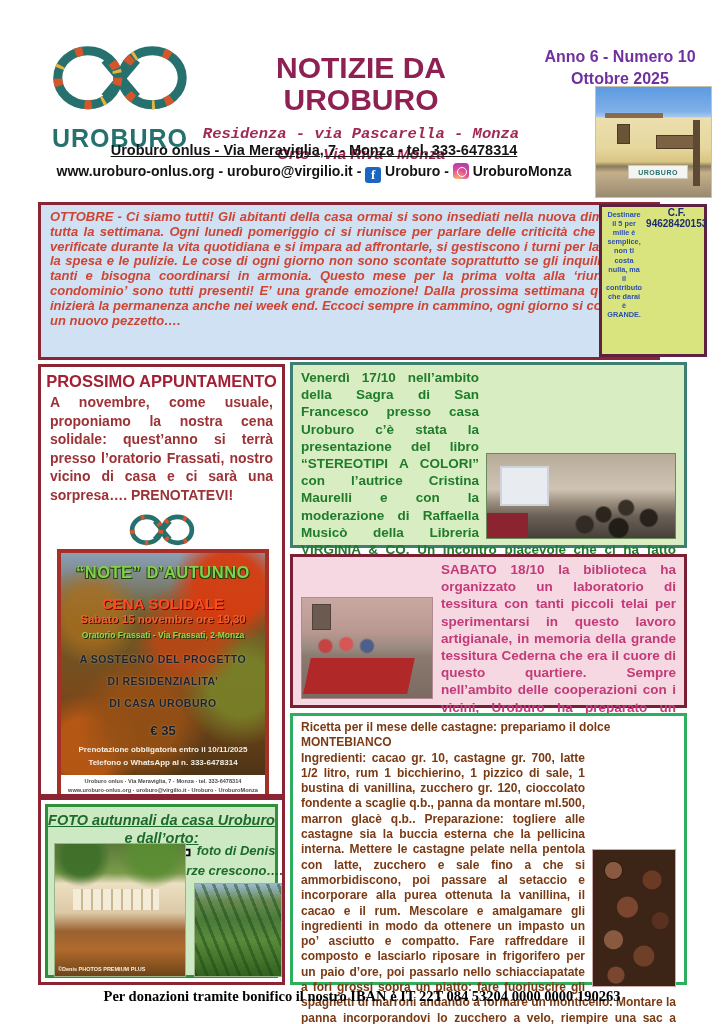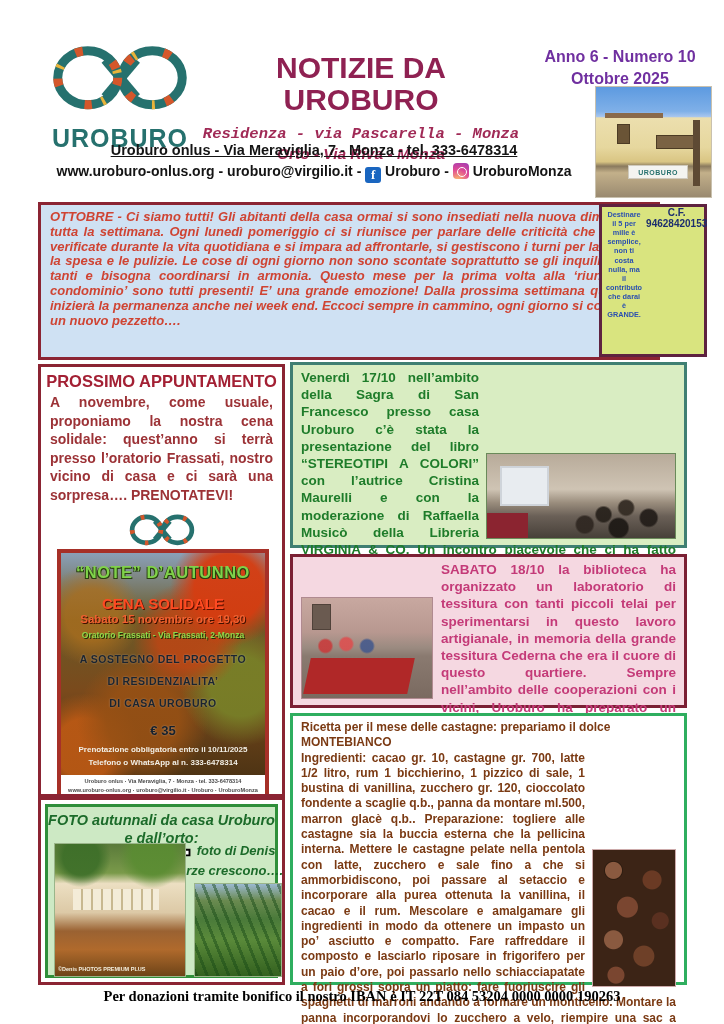--- a/index.html
+++ b/index.html
@@ -78,21 +78,21 @@
   .p-s1 { top:100px; font-size:10.5px; color:#1a2430; text-shadow:0 0 2px rgba(255,255,255,.35); letter-spacing:0.5px; }
   .p-s2 { top:122px; font-size:10.5px; color:#1a2430; text-shadow:0 0 2px rgba(255,255,255,.35); letter-spacing:0.5px;text-align:center; }
   .p-s3 { top:144px; font-size:10.5px; color:#1a2430; text-shadow:0 0 2px rgba(255,255,255,.35); letter-spacing:0.5px; }
   .p-price { top:170px; font-size:13px; color:#15202c; text-shadow:0 0 2px rgba(255,255,255,.4); }
   .p-book { top:192px; font-size:8px; color:#f2efe6; }
   .p-tel  { top:205px; font-size:8px; color:#f2efe6; }
   .poster-footer { height:19px; background:#fff; text-align:center; color:#4a4a4a; font-size:5.6px; font-weight:bold; line-height:1.6; padding-top:2px; }
 
   .foto-box-outer { left:38px; top:797px; width:247px; height:188px; border:3px solid #8b2433; background:#fff; padding:4px; }
   .foto-box { width:100%; height:100%; border:3px solid #2f8f3a; background:#cde9c4; position:relative; }
-  .foto-title { text-align:center; color:#1c6b2a; font-size:14.5px; font-weight:bold; font-style:italic; line-height:1.25; margin-top:4px; }
+  .foto-title { text-align:center; color:#1c6b2a; font-size:14.5px; font-weight:bold; font-style:italic; line-height:1.25; margin-top:4px;text-decoration:underline; }
   .foto-credit { position:absolute; left:142px; top:36px; width:92px; color:#1c6b2a; font-size:13px; font-weight:bold; font-style:italic; text-align:center; }
   .arrow-left { position:absolute; left:104px; top:38px; width:40px; height:15px; }
   .foto-caption { position:absolute; left:104px; top:56px; width:132px; color:#1c6b2a; font-size:13px; font-weight:bold; font-style:italic; text-align:center; }
   .foto-photo1 { position:absolute; left:6px; top:36px; width:132px; height:134px; border:1px solid #9ab58a;
     background:
       radial-gradient(circle at 20% 10%, rgba(60,110,40,.9) 0 18px, transparent 30px),
       radial-gradient(circle at 75% 8%, rgba(90,140,50,.9) 0 20px, transparent 34px),
       linear-gradient(180deg,#5a7a3a 0%,#7a9a4a 22%,#ecdfc2 30%,#dcc9a6 52%,#9a6232 66%,#b06a2c 80%,#6e4418 100%); }
   .foto-photo1 .porch { position:absolute; left:14%; top:34%; width:66%; height:16%; background:repeating-linear-gradient(90deg,#f4ecd8 0 8px,#c8b890 8px 10px); }
   .foto-watermark { position:absolute; left:3px; bottom:4px; color:#f4f0e0; font-size:5.5px; font-weight:bold; }

